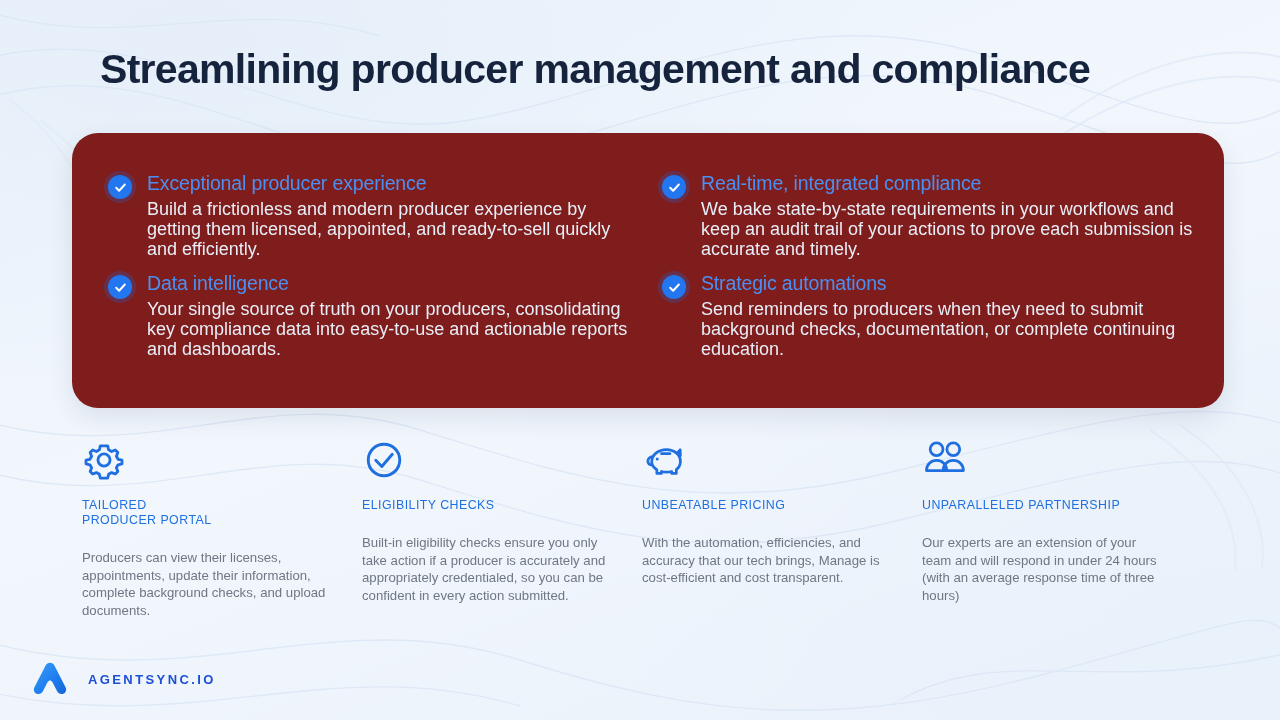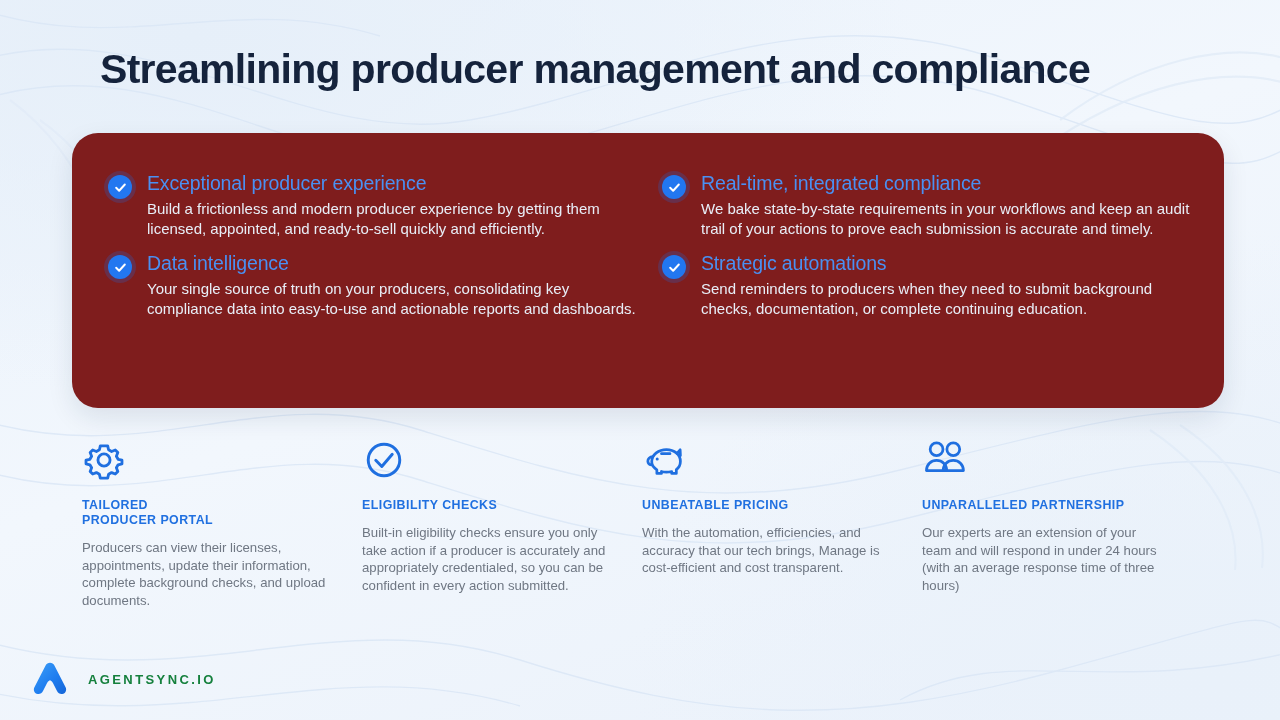--- a/index.html
+++ b/index.html
@@ -97,44 +97,44 @@
 
   .feature-title {
     font-size: 19.5px;
     line-height: 24px;
     color: #4a90f2;
     font-weight: normal;
     letter-spacing: -0.15px;
     margin-bottom: 4px;
   }
   .feature-desc {
-    font-size: 15px;
+    font-size: 18px;
     line-height: 20px;
     color: #e8eef7;
   }
 
   
   .bottom-row {
     position: absolute;
     left: 82px;
     top: 438px;
     width: 1120px;
     display: flex;
   }
   .bcol { width: 280px; padding-right: 34px; }
   .bcol-icon { height: 46px; margin-bottom: 14px; color: #1f6fe0; }
   .bcol-icon svg { display: block; }
 
   .bcol-label {
     font-size: 12.4px;
-    font-weight: bold;
+    font-weight: normal;
     letter-spacing: 0.45px;
     color: #2070e0;
     line-height: 15px;
-    margin-bottom: 11px;
+    margin-bottom: 21px;
     white-space: pre-line;
   }
   .bcol-desc {
     font-size: 13.2px;
     line-height: 17.6px;
     color: #6f7783;
   }
 
   
   .footer {
@@ -144,21 +144,21 @@
     display: flex;
     align-items: center;
     gap: 16px;
   }
   .footer-logo { width: 44px; height: 44px; }
   .footer-logo svg { display: block; }
   .footer-word {
     font-size: 13px;
     font-weight: bold;
     letter-spacing: 2.4px;
-    color: #15803d;
+    color: #1d4ed8;
   }
 </style>
 </head>
 <body>
 
 <div class="bg-gradient"></div>
 
 <svg id="bg-waves" viewBox="0 0 1280 720" preserveAspectRatio="none" aria-hidden="true">
   <g fill="none" stroke="#dbe7f6" stroke-width="1.4" opacity="0.85">
     <path d="M-20 60 C 160 10, 300 150, 470 120 S 800 -10, 1000 60 S 1230 140, 1300 100"></path>

